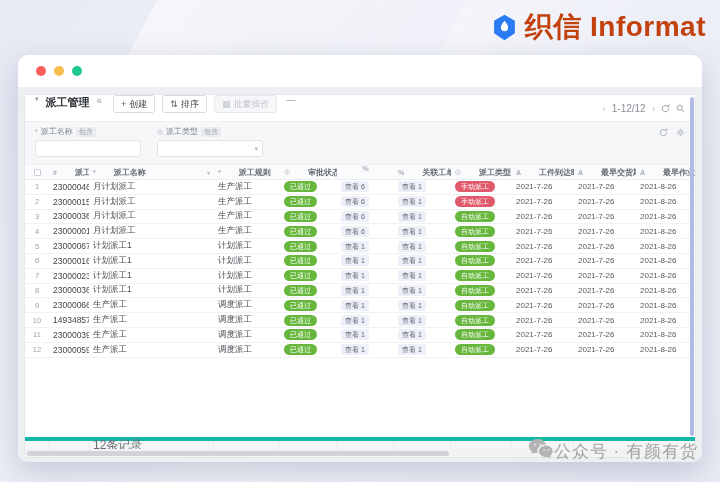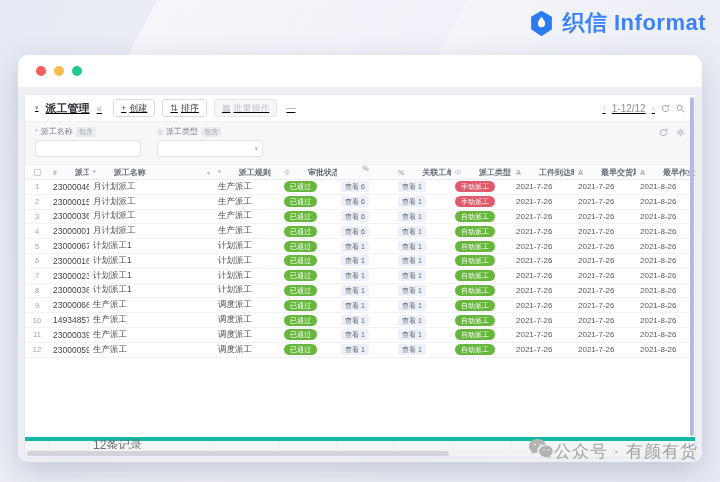--- a/index.html
+++ b/index.html
@@ -10,36 +10,36 @@
     position:relative;
   }
   .bg-stripe { position:absolute; top:-80px; height:300px; width:260px;
     background:linear-gradient(100deg,rgba(255,255,255,.55),rgba(255,255,255,0));
     transform:skewX(-28deg); pointer-events:none; }
   .bg-stripe.s1{ left:120px; } .bg-stripe.s2{ left:430px; width:180px; opacity:.6; }
 
   
   .brand { position:absolute; top:8px; right:14px; display:flex; align-items:center; gap:8px; }
   .brand svg { display:block; }
-  .brand-text { font-size:22px; font-weight:700; color:#3b82f6; letter-spacing:.5px; }
+  .brand-text { font-size:28px; font-weight:700; color:#c2410c; letter-spacing:.5px; }
 
   
   .window { position:absolute; left:18px; top:55px; width:684px; height:407px;
     background:#fff; border-radius:10px; box-shadow:0 10px 30px rgba(90,100,130,.28);
     overflow:hidden; display:flex; flex-direction:column; }
   .titlebar { height:32px; display:flex; align-items:center; padding-left:18px; gap:8px; flex:none; }
   .dot { width:10px; height:10px; border-radius:50%; }
   .dot.red{ background:#f75f58; } .dot.yellow{ background:#f9bd4d; } .dot.green{ background:#1ec88f; }
 
   .win-content { flex:1; background:#edeff3; padding:7px 6px 4px 6px; }
   .app { position:relative; height:100%; background:#fff; border:1px solid #e5e7ed;
     border-radius:3px; display:flex; flex-direction:column; overflow:hidden; }
 
   
-  .toolbar { height:26px; flex:none; display:flex; align-items:center; padding:0 10px; gap:7px; background:#fff;text-decoration:underline; }
+  .toolbar { height:26px; flex:none; display:flex; padding:0 10px; gap:7px; background:#fff; }
   .tb-collapse { font-size:7px; color:#8a8f98; }
   .tb-title { font-size:11px; font-weight:700; color:#2e3238; }
   .tb-share { font-size:10px; color:#9aa0a8; margin-right:4px; }
   .btn { display:inline-flex; align-items:center; gap:3px; height:18px; padding:0 7px;
     border:1px solid #d8dbe1; border-radius:3px; background:#fff; font-size:9px; color:#41454c; cursor:pointer; }
   .btn .bicon { font-size:9px; color:#595e66; }
   .btn.disabled { color:#c2c6cd; background:#f6f7f9; border-color:#e5e7eb; }
   .btn.disabled .bicon { color:#c2c6cd; }
   .tb-minus { font-size:9px; color:#8a8f98; margin-left:2px; }
   .tb-right { margin-left:auto; display:flex; align-items:center; gap:6px; }

